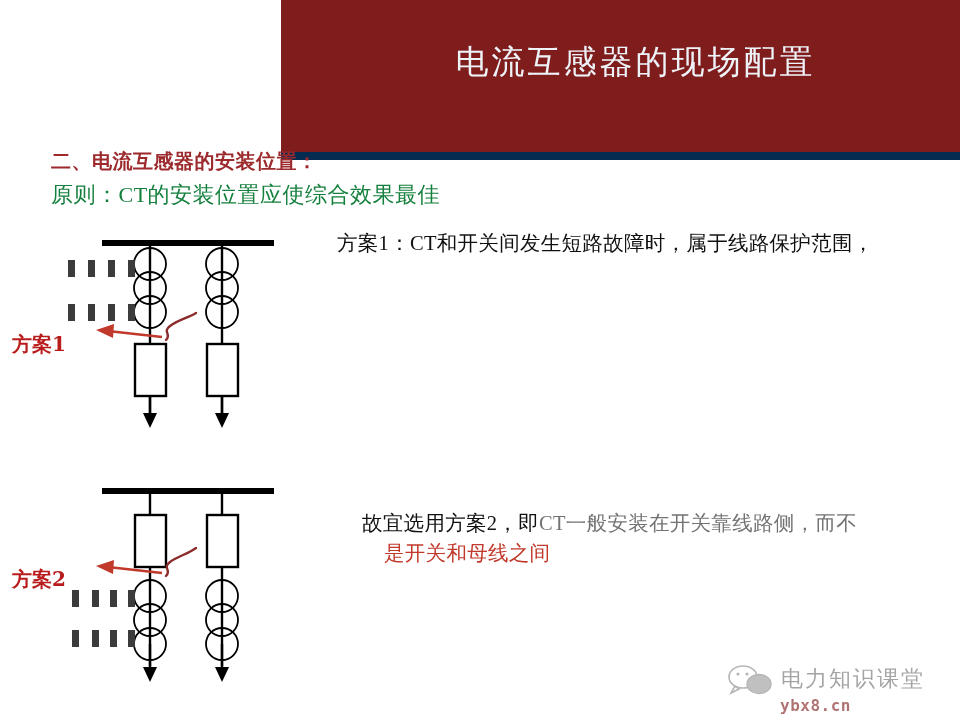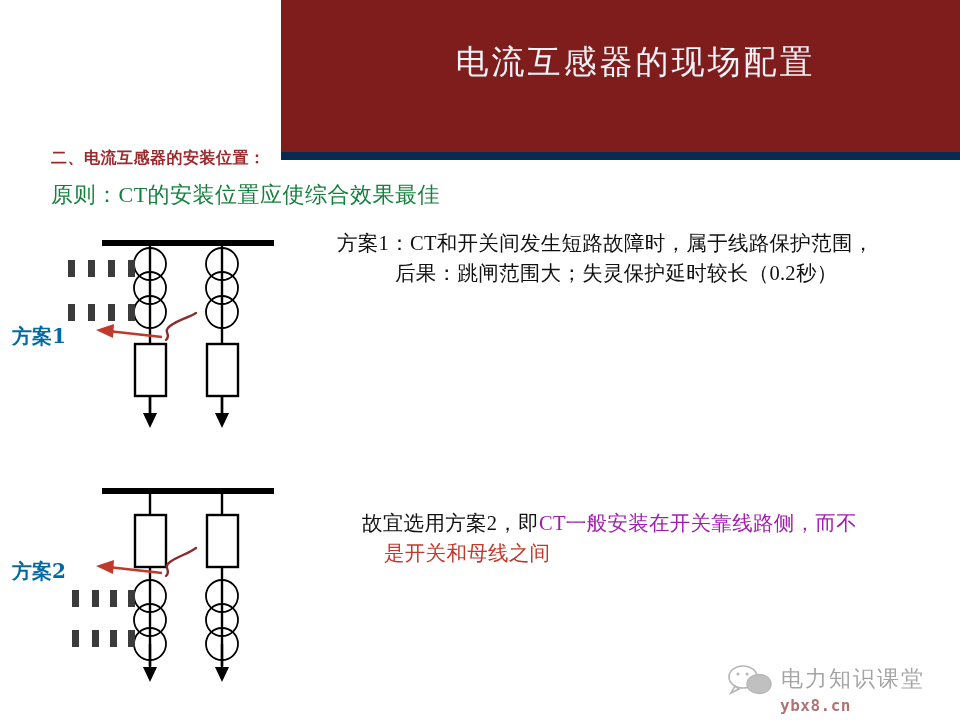--- a/index.html
+++ b/index.html
@@ -26,46 +26,47 @@
     display:flex;align-items:center;justify-content:center;
     color:#eef3f8;
     font-family:"DejaVu Sans","Liberation Sans",sans-serif;
     font-size:33px;letter-spacing:3px;font-weight:400;
     padding-left:30px;box-sizing:border-box;
   }
 
   
   .sec-heading{
     position:absolute;left:51px;top:148px;
-    color:#9c2a2d;font-weight:bold;font-size:16px;
+    color:#9c2a2d;font-weight:bold;font-size:20px;
     letter-spacing:0.5px;
     font-family:"DejaVu Serif","Liberation Serif",serif;
   }
   .principle{
     position:absolute;left:51px;top:180px;
     color:#15803d;font-size:22px;letter-spacing:0.5px;
   }
 
   
   .para{position:absolute;color:#101010;font-size:20.5px;line-height:30px;letter-spacing:0.3px;}
   .para .ind{display:block;}
   .para .ind2{display:block;padding-left:36px;}
   .para .ind3{display:block;padding-left:58px;}
 
   #para1{left:337px;top:228px;width:615px;}
   #para2{left:337px;top:378px;width:615px;}
   #para3{left:362px;top:508px;width:600px;}
-  #para3 .redtxt{color:#a21caf;}
+  #para3 .redtxt{color:#737373;}
   #para3 .ind-b{display:block;padding-left:22px;color:#c0392b;}
 
   
   .diagram{position:absolute;}
   .lbl{
-    position:absolute;font-weight:bold;font-size:20px;color:#0369a1;
+    position:absolute;font-weight:bold;font-size:20px;color:#b91c1c;
     font-family:"DejaVu Serif","Liberation Serif",serif;
+    margin-top:8px;
   }
   #lbl1{left:12px;top:323px;}
   #lbl2{left:12px;top:558px;}
 
   svg{display:block;}
 
   
   .watermark{
     position:absolute;left:726px;top:655px;width:225px;height:46px;
     opacity:0.62;
@@ -91,21 +92,20 @@
   <div class="banner">
     <div class="banner-title">电流互感器的现场配置</div>
     <div class="banner-strip"></div>
   </div>
 
   <div class="sec-heading">二、电流互感器的安装位置：</div>
   <div class="principle">原则：CT的安装位置应使综合效果最佳</div>
 
   <div class="para" id="para1">
     <span class="ind">方案1：CT和开关间发生短路故障时，属于线路保护范围，</span>
-    <span class="ind3">后果：跳闸范围大；失灵保护延时较长（0.2秒）</span>
   </div>
 
 
   <div class="para" id="para3">
     <span class="ind"><span>故宜选用方案2，即</span><span class="redtxt">CT一般安装在开关靠线路侧，而不</span></span>
     <span class="ind-b">是开关和母线之间</span>
   </div>
 
   <div class="lbl" id="lbl1">方案1</div>
 

